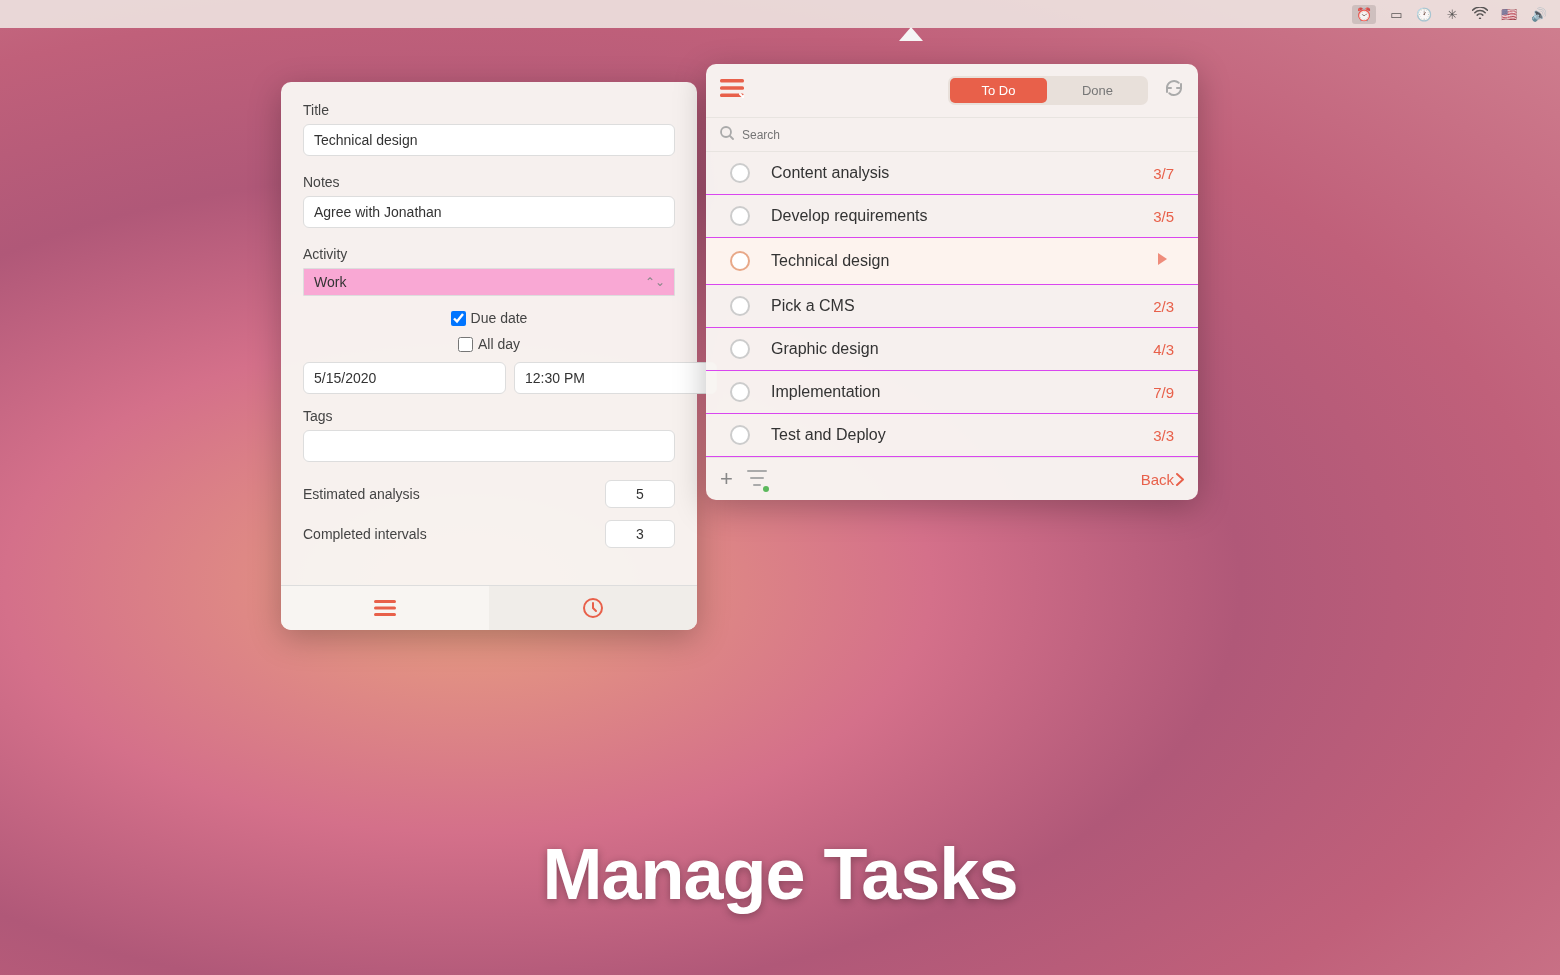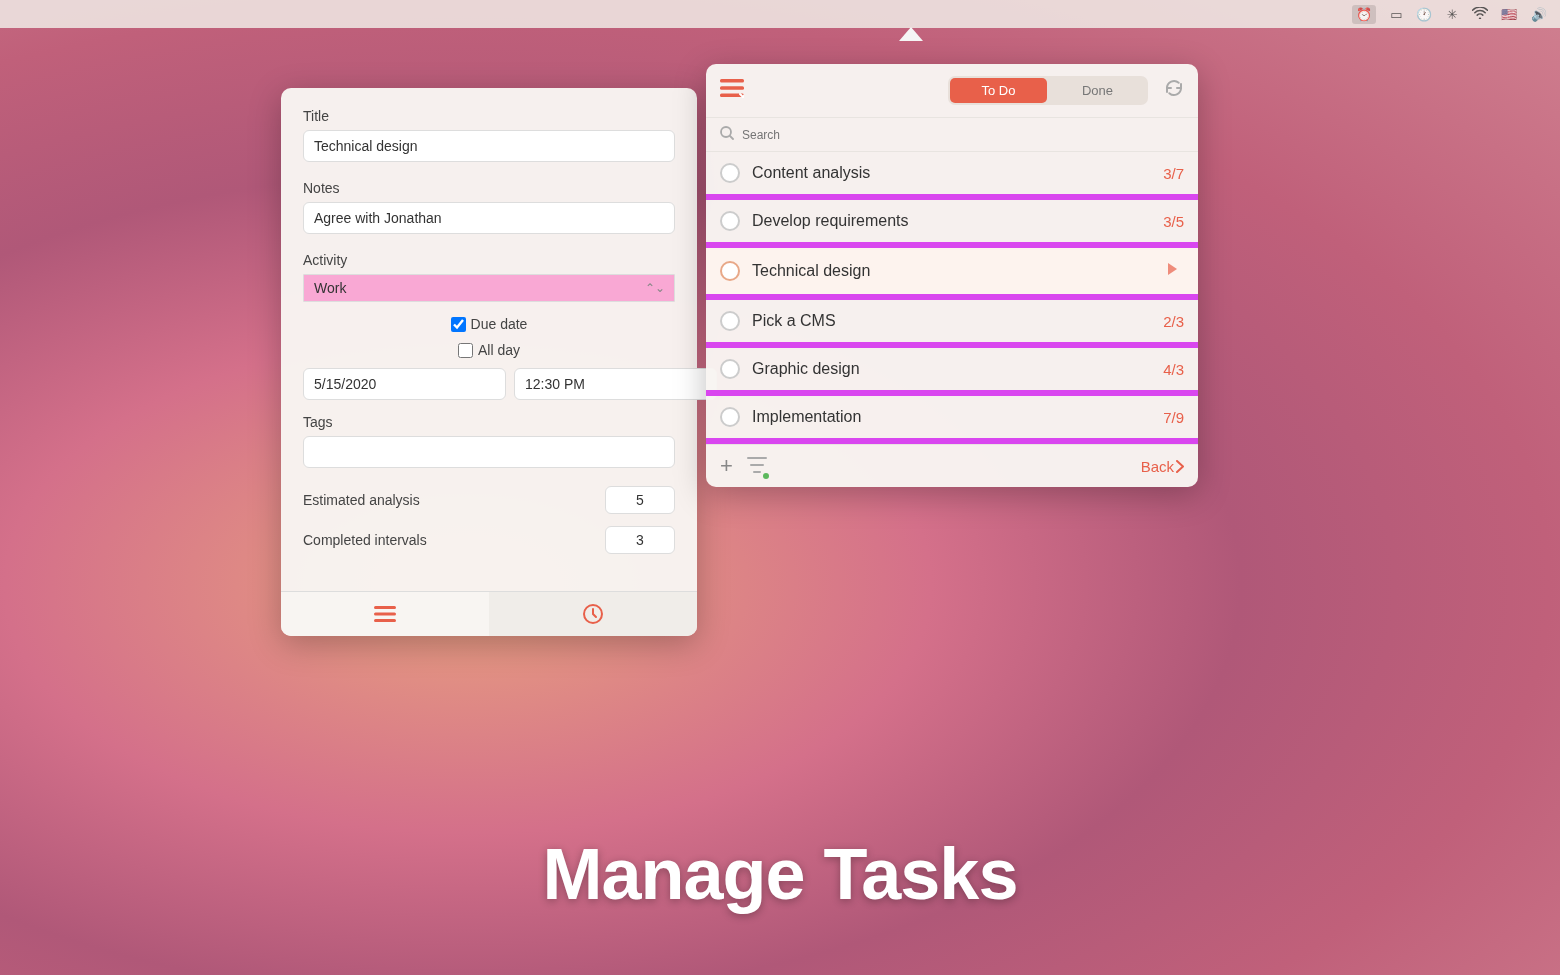--- a/index.html
+++ b/index.html
@@ -78,21 +78,20 @@
     .form-panel {
       position: absolute;
       top: 82px;
       left: 281px;
       width: 416px;
       background: rgba(248,245,242,0.97);
       border-radius: 10px;
       padding: 20px 22px 70px 22px;
       box-shadow: 0 8px 32px rgba(0,0,0,0.25);
       z-index: 5;
-      margin-top: 6px;
     }
 
     .form-label {
       font-size: 14px;
       color: #444;
       margin-bottom: 6px;
       font-weight: 500;
     }
 
     .form-input {
@@ -308,24 +307,24 @@
     }
 
     
     .task-list {
       overflow-y: auto;
     }
 
     .task-item {
       display: flex;
       align-items: center;
-      padding: 11px 14px;
-      border-bottom: 6px solid #d946ef;
-      cursor: pointer;
-      gap: 12px;
+      padding: 11px 24px;
+      border-bottom: 1px solid #d946ef;
+      cursor: pointer;
+      gap: 21px;
     }
 
     .task-item.selected {
       background: #fdf3ee;
     }
 
     .task-radio {
       width: 20px;
       height: 20px;
       border-radius: 50%;
@@ -575,20 +574,25 @@
       <span class="task-name">Graphic design</span>
       <span class="task-count">4/3</span>
     </div>
 
     <div class="task-item">
       <div class="task-radio"></div>
       <span class="task-name">Implementation</span>
       <span class="task-count">7/9</span>
     </div>
 
+    <div class="task-item">
+      <div class="task-radio"></div>
+      <span class="task-name">Test and Deploy</span>
+      <span class="task-count">3/3</span>
+    </div>
   </div>
 
   <div class="tasks-footer">
     <button class="footer-add-btn">+</button>
     <button class="footer-filter-btn">
       <svg width="20" height="18" viewBox="0 0 20 18" fill="none">
         <path d="M1 2h18M4 9h12M7 16h6" stroke="#aaa" stroke-width="2" stroke-linecap="round"></path>
       </svg>
       <span class="filter-dot"></span>
     </button>

